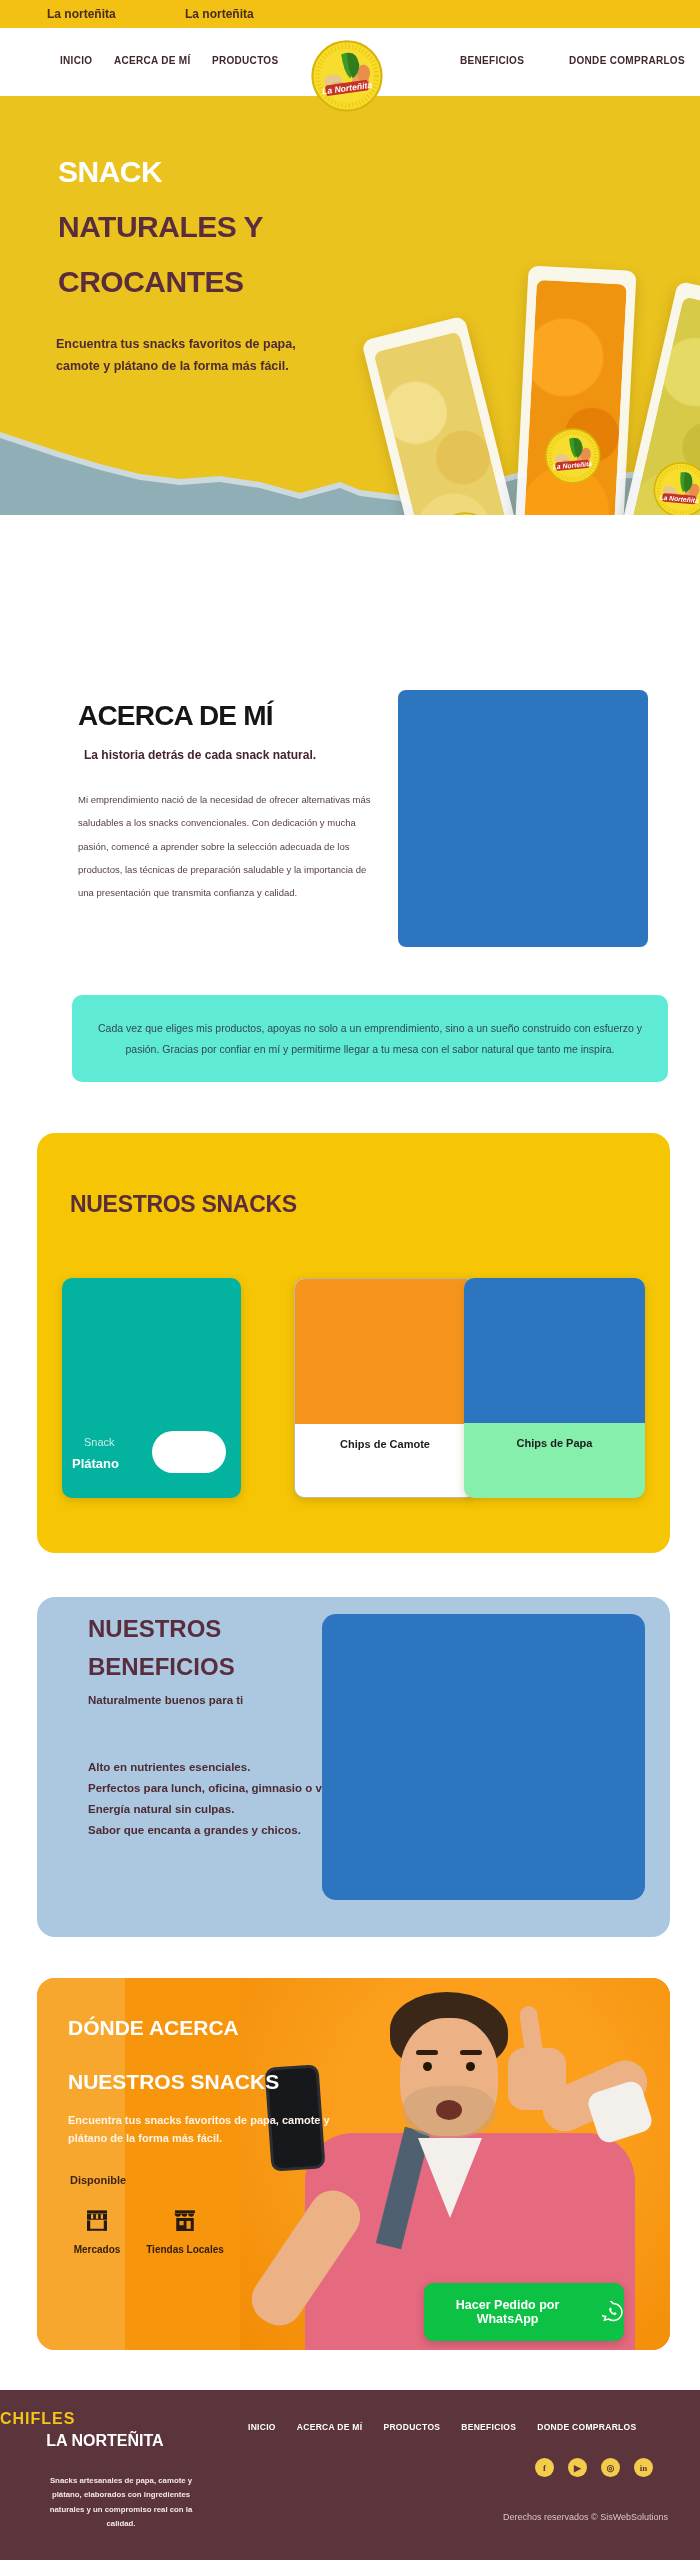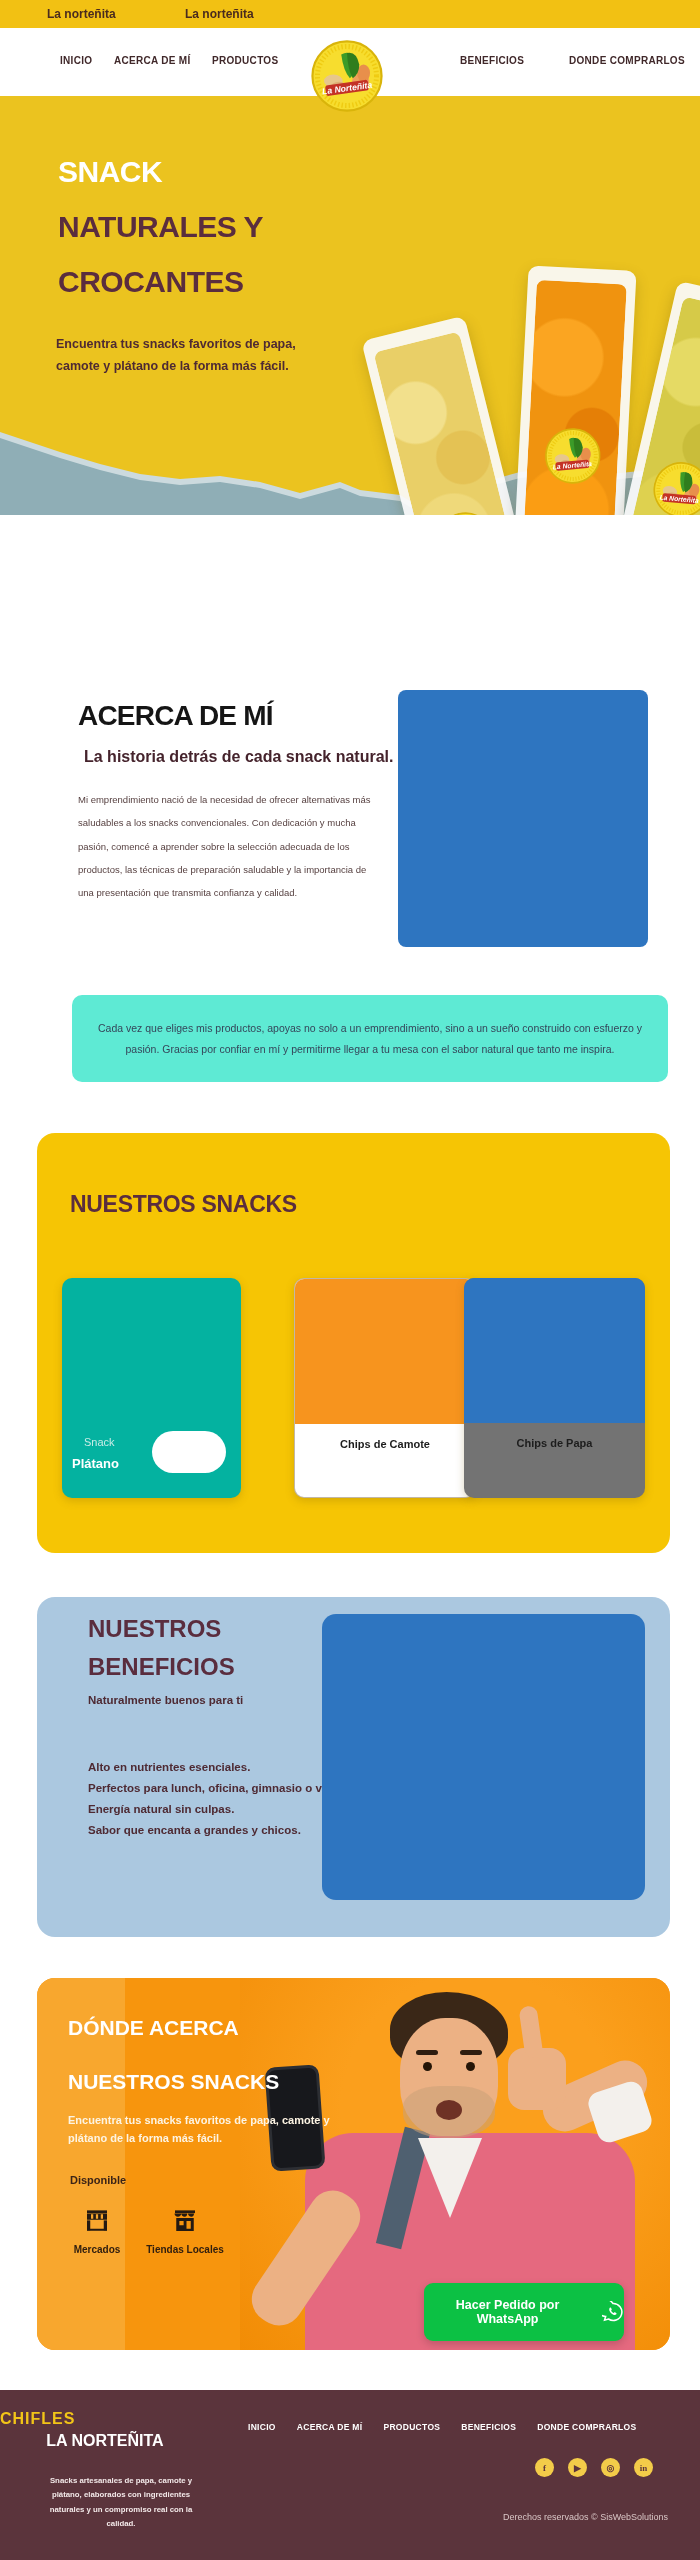--- a/index.html
+++ b/index.html
@@ -28,33 +28,33 @@
   .hero-sub { position:absolute; left:56px; top:238px; width:250px; font-size:12.5px; line-height:1.75; font-weight:bold; color:#4e2a33; z-index:6; }
   .bag { position:absolute; background:rgba(250,250,250,.93); border-radius:10px; box-shadow:0 6px 14px rgba(90,70,0,.25); z-index:5; }
   .bag .chips { position:absolute; left:9px; right:9px; top:14px; bottom:12px; border-radius:8px; }
   .bag .badge { position:absolute; left:50%; margin-left:-28px; width:56px; height:56px; }
   .chips-papa   { background:radial-gradient(circle at 30% 25%, #f2e08c 0 14%, transparent 15%),radial-gradient(circle at 70% 45%, #e4c254 0 16%, transparent 17%),radial-gradient(circle at 40% 70%, #efd97a 0 18%, transparent 19%), #e9cf67; }
   .chips-camote { background:radial-gradient(circle at 35% 25%, #fba521 0 16%, transparent 17%),radial-gradient(circle at 70% 50%, #e57f06 0 16%, transparent 17%),radial-gradient(circle at 45% 75%, #fb9d13 0 18%, transparent 19%), #f0930f; }
   .chips-platano{ background:radial-gradient(circle at 35% 25%, #e5da64 0 15%, transparent 16%),radial-gradient(circle at 70% 50%, #c9bd3a 0 16%, transparent 17%),radial-gradient(circle at 45% 75%, #ded14f 0 18%, transparent 19%), #d6ca48; }
 
   
   .about-title { position:absolute; left:78px; top:700px; font-size:28px; font-weight:bold; color:#151515; letter-spacing:-.8px; }
-  .about-sub { position:absolute; left:84px; top:748px; font-size:16px; font-weight:bold; color:#45232c; }
+  .about-sub { position:absolute; left:84px; top:748px; font-size:12px; font-weight:bold; color:#45232c; }
   .about-par { position:absolute; left:78px; top:788px; width:306px; font-size:9.5px; line-height:2.45; color:#553f3f; }
   .about-img { position:absolute; left:398px; top:690px; width:250px; height:257px; background:#2E75C0; border-radius:8px; }
   .quote-box { position:absolute; left:72px; top:995px; width:596px; height:87px; background:#5eead4; border-radius:10px; display:flex; align-items:center; justify-content:center; padding:10px 24px; }
   .quote-box p { font-size:10.5px; line-height:1.95; color:#35465a; text-align:center; }
 
   
   .snacks { position:absolute; left:37px; top:1133px; width:633px; height:420px; background:#F6C504; border-radius:18px; }
   .snacks h2 { position:absolute; left:33px; top:58px; font-size:23px; font-weight:bold; color:#5A2D3E; letter-spacing:-.3px; }
   .card { position:absolute; top:145px; height:220px; border-radius:10px; overflow:hidden; cursor:pointer; box-shadow:0 3px 8px rgba(120,90,0,.25); }
   .card-teal { left:25px; width:179px; background:#04B2A0; }
   .card-orange { left:225px; width:182px; background:#fff; border:1px solid rgba(80,50,0,.35);margin-left:32px; }
-  .card-blue { left:427px; width:181px; background:#737373; }
+  .card-blue { left:427px; width:181px; background:#86efac; }
   .card .img-orange { position:absolute; left:0; top:0; width:100%; height:145px; background:#F7941E; }
   .card .img-blue { position:absolute; left:0; top:0; width:100%; height:145px; background:#2E75C0; }
   .card .label { position:absolute; left:0; top:159px; width:100%; text-align:center; font-size:11px; font-weight:bold; color:#1d1d1d; }
   .card-teal .t1 { position:absolute; left:22px; top:158px; font-size:11px; color:#c9ece6; }
   .card-teal .t2 { position:absolute; left:10px; top:178px; font-size:13px; font-weight:bold; color:#ffffff; }
   .card-teal .pill { position:absolute; left:90px; top:153px; width:74px; height:42px; background:#ffffff; border-radius:21px; border:none; cursor:pointer; }
 
   
   .benefits { position:absolute; left:37px; top:1597px; width:633px; height:340px; background:#ABC8E0; border-radius:18px; }
   .benefits .h1 { position:absolute; left:51px; top:18px; font-size:24px; font-weight:bold; color:#5A2D3E; }

